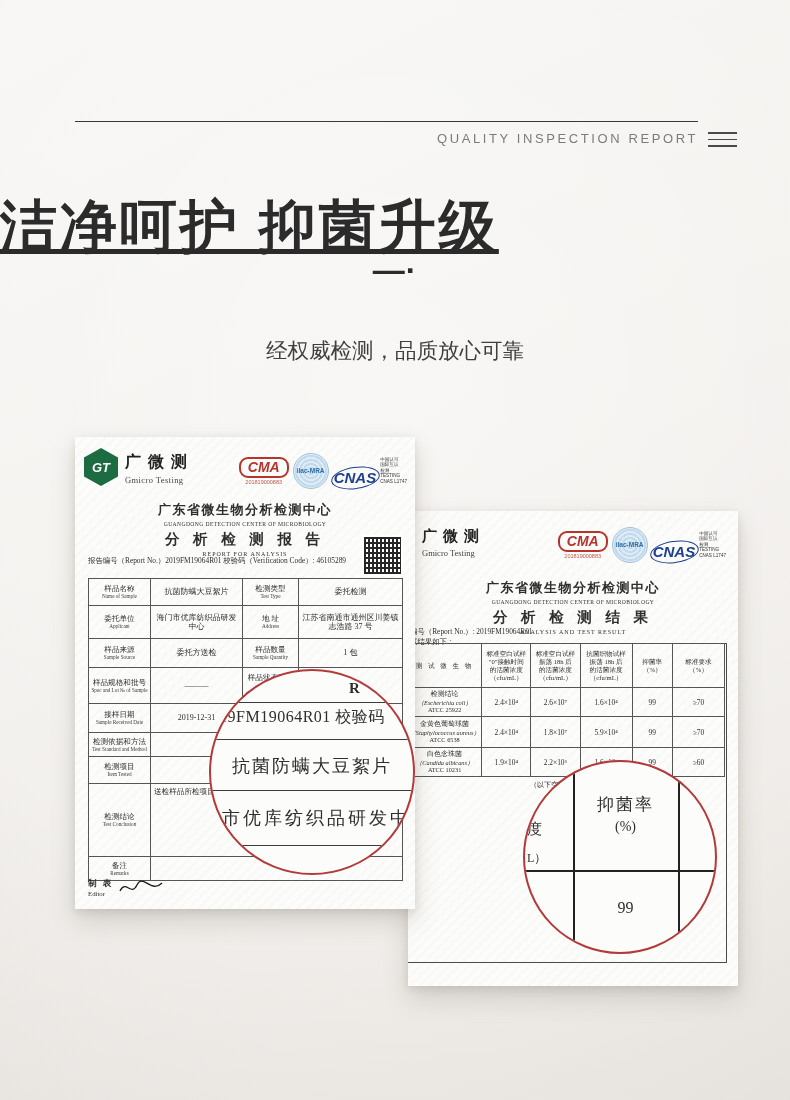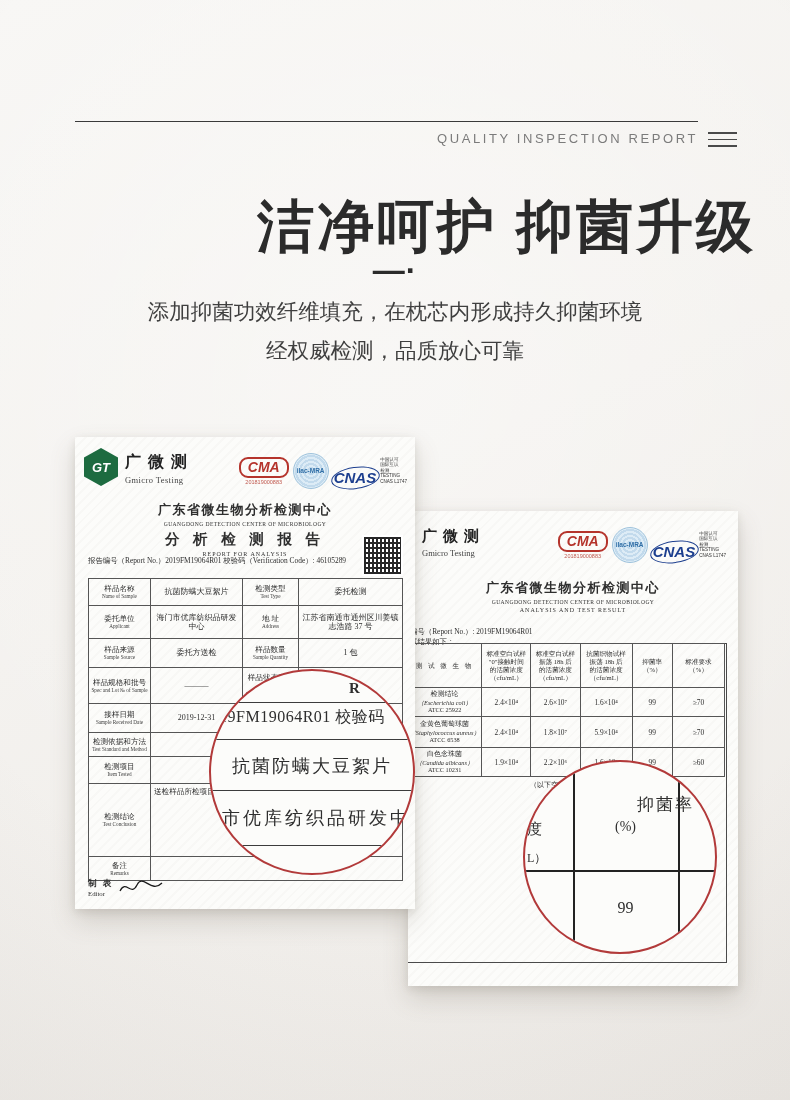--- a/index.html
+++ b/index.html
@@ -8,22 +8,22 @@
         font-family:"Liberation Sans",sans-serif;}
   .vignette{position:absolute;inset:0;pointer-events:none;
         background:radial-gradient(120% 90% at 50% 35%, rgba(255,255,255,.35) 0%, rgba(255,255,255,0) 55%, rgba(120,110,100,.10) 100%);}
   
   .top-rule{position:absolute;left:75px;top:121px;width:623px;height:1px;background:#3a3a3a;}
   .top-label{position:absolute;left:0;top:131px;width:698px;text-align:right;
         font-size:13px;letter-spacing:2.6px;color:#7b7b7b;}
   .menu-icon{position:absolute;left:708px;top:132px;width:29px;}
   .menu-icon span{display:block;height:1.6px;background:#4a4a4a;margin-bottom:5px;}
   
-  .hero-title{position:absolute;left:0;top:189px;width:756px;text-align:right;
-        font-size:57px;font-weight:bold;letter-spacing:3px;color:#2b2b2b;}
+  .hero-title{position:absolute;left:0;top:189px;width:756px;text-align:left;
+        font-size:57px;font-weight:bold;letter-spacing:3px;color:#2b2b2b;text-decoration:underline;}
   .hero-divider{position:absolute;left:0;top:252px;width:790px;text-align:center;
         font-size:32px;font-weight:bold;color:#2b2b2b;letter-spacing:1px;}
   .hero-sub1{position:absolute;left:0;top:297px;width:790px;text-align:center;font-size:21.5px;color:#3f3f3f;}
   .hero-sub2{position:absolute;left:0;top:336px;width:790px;text-align:center;font-size:21.5px;color:#3f3f3f;}
   
   .paper{position:absolute;background:#fcfcfa;overflow:hidden;color:#2e2e2e;
         font-family:"Liberation Serif","DejaVu Serif",serif;
         box-shadow:0 12px 24px rgba(95,85,72,.20),0 3px 8px rgba(95,85,72,.14);
         background-image:repeating-linear-gradient(135deg,rgba(175,170,160,.05) 0 2px,rgba(0,0,0,0) 2px 7px);}
   #cert1{left:75px;top:437px;width:340px;height:472px;z-index:3;}
@@ -90,21 +90,21 @@
         overflow:hidden;box-sizing:border-box;}
   #mag1{left:134px;top:232px;width:206px;height:206px;z-index:5;}
   #mag2{left:115px;top:249px;width:194px;height:194px;z-index:6;}
   .m-rule{position:absolute;left:0;right:0;height:1px;background:#3c3c3c;}
   .m-frag-r{position:absolute;left:138px;top:9px;font-weight:bold;font-size:15px;}
   .m-line1{position:absolute;top:36px;left:-9px;width:240px;font-size:16px;white-space:nowrap;letter-spacing:.5px;}
   .m-line2{position:absolute;top:83px;left:0;width:100%;text-align:center;font-size:18px;letter-spacing:2px;}
   .m-line3{position:absolute;top:135px;left:-10px;width:245px;font-size:18px;letter-spacing:3px;white-space:nowrap;}
   .m2-v{position:absolute;top:0;bottom:0;width:1.5px;background:#222;}
   .m2-h{position:absolute;left:0;right:0;top:108px;height:1.5px;background:#222;}
-  .m2-title{position:absolute;top:31px;left:48px;width:105px;text-align:center;font-size:17px;letter-spacing:2px;margin-left:40px;}
+  .m2-title{position:absolute;top:31px;left:48px;width:105px;text-align:center;font-size:17px;letter-spacing:2px;}
   .m2-unit{position:absolute;top:57px;left:48px;width:105px;text-align:center;font-size:14px;}
   .m2-val{position:absolute;top:137px;left:48px;width:105px;text-align:center;font-size:16px;}
   .m2-frag{position:absolute;left:2px;font-size:15px;}
   
   .result-box{position:absolute;left:-1px;top:132px;width:320px;height:320px;border:1.2px solid #4a4a4a;box-sizing:border-box;}
   .result-table{border-collapse:collapse;table-layout:fixed;width:318px;margin:-1px 0 0 -1px;}
   .result-table td{border:1px solid #555;padding:0 1px;text-align:center;vertical-align:middle;white-space:pre-line;}
   .rh{font-size:6.6px;line-height:8px;}
   .org-cn{font-size:7px;line-height:8.5px;}
   .org-la{font-size:6.3px;line-height:7.5px;font-style:italic;}
@@ -121,21 +121,20 @@
   <div class="top-rule"></div>
   <div class="top-label">QUALITY INSPECTION REPORT</div>
   <div class="menu-icon">
       <span></span>
       <span></span>
       <span></span>
     </div>
 
   <div class="hero-title">洁净呵护 抑菌升级</div>
   <div class="hero-divider">—·</div>
-  <div class="hero-sub1">添加抑菌功效纤维填充，在枕芯内形成持久抑菌环境</div>
   <div class="hero-sub2">经权威检测，品质放心可靠</div>
 
   <div class="paper" id="cert1">
     <div class="hexagon">
         <b>GT</b>
       </div>
     <div class="lab-name">
       <div class="cn">广微测</div>
       <div class="en">Gmicro Testing</div>
     </div>
@@ -320,20 +319,21 @@
         <span class="cnas-side">中国认可
 国际互认
 检测
 TESTING
 CNAS L1747</span>
       </div>
     </div>
     <div class="doc-center">
       <div class="center-cn">广东省微生物分析检测中心</div>
       <div class="center-en">GUANGDONG  DETECTION  CENTER  OF  MICROBIOLOGY</div>
+      <div class="doc-title-cn">分 析 检 测 结 果</div>
       <div class="doc-title-en">ANALYSIS AND TEST RESULT</div>
     </div>
     <div class="report-line">编号（Report No.）: 2019FM19064R01</div>
     <div class="results-intro">试结果如下：</div>
 
     <div class="result-box">
       <table class="result-table">
         <colgroup>
             <col style="width:74px">
             <col style="width:49px">

